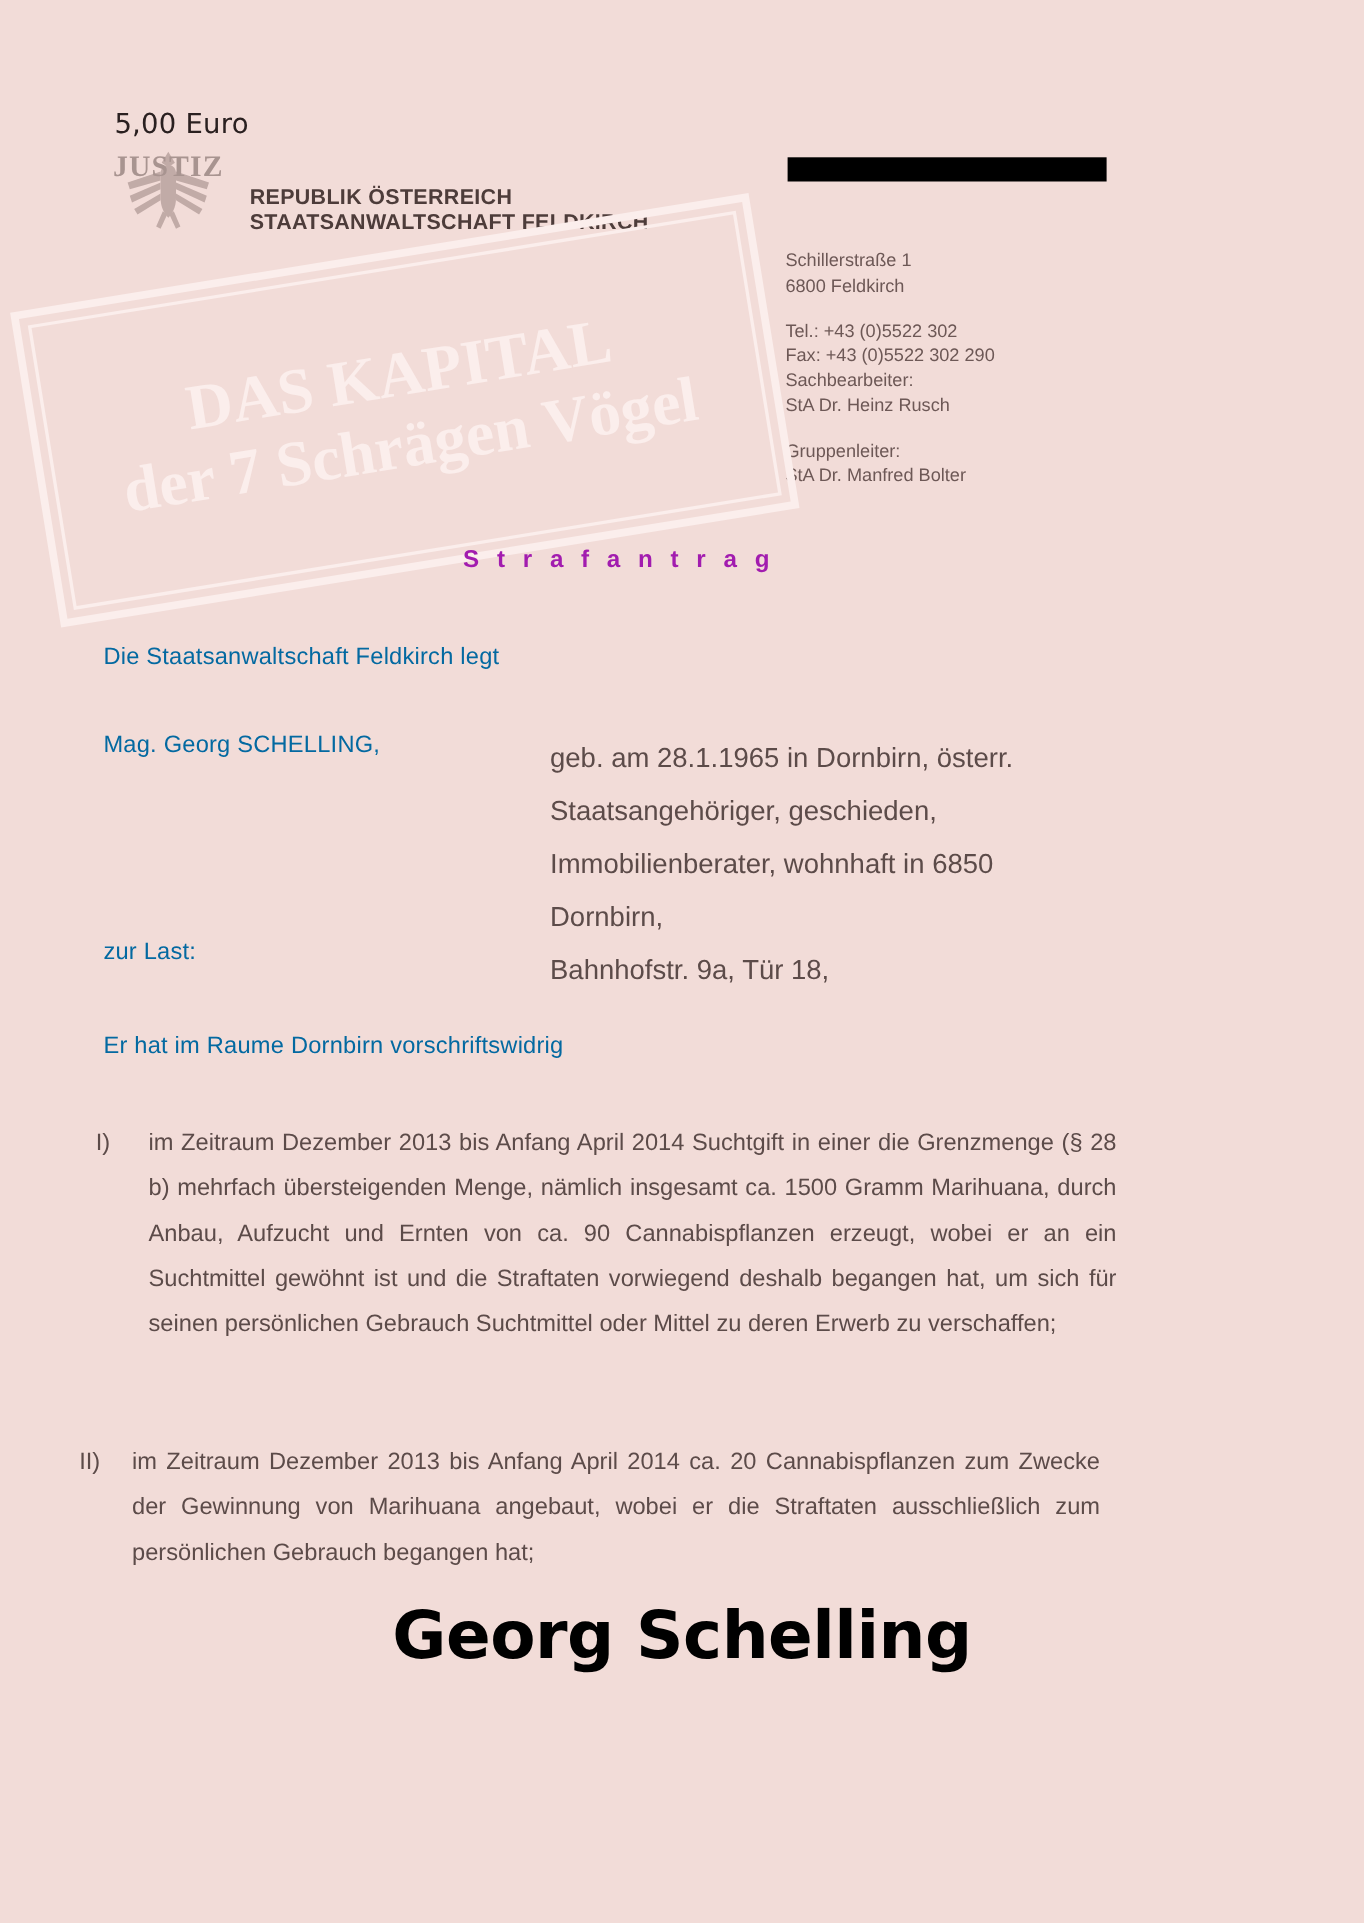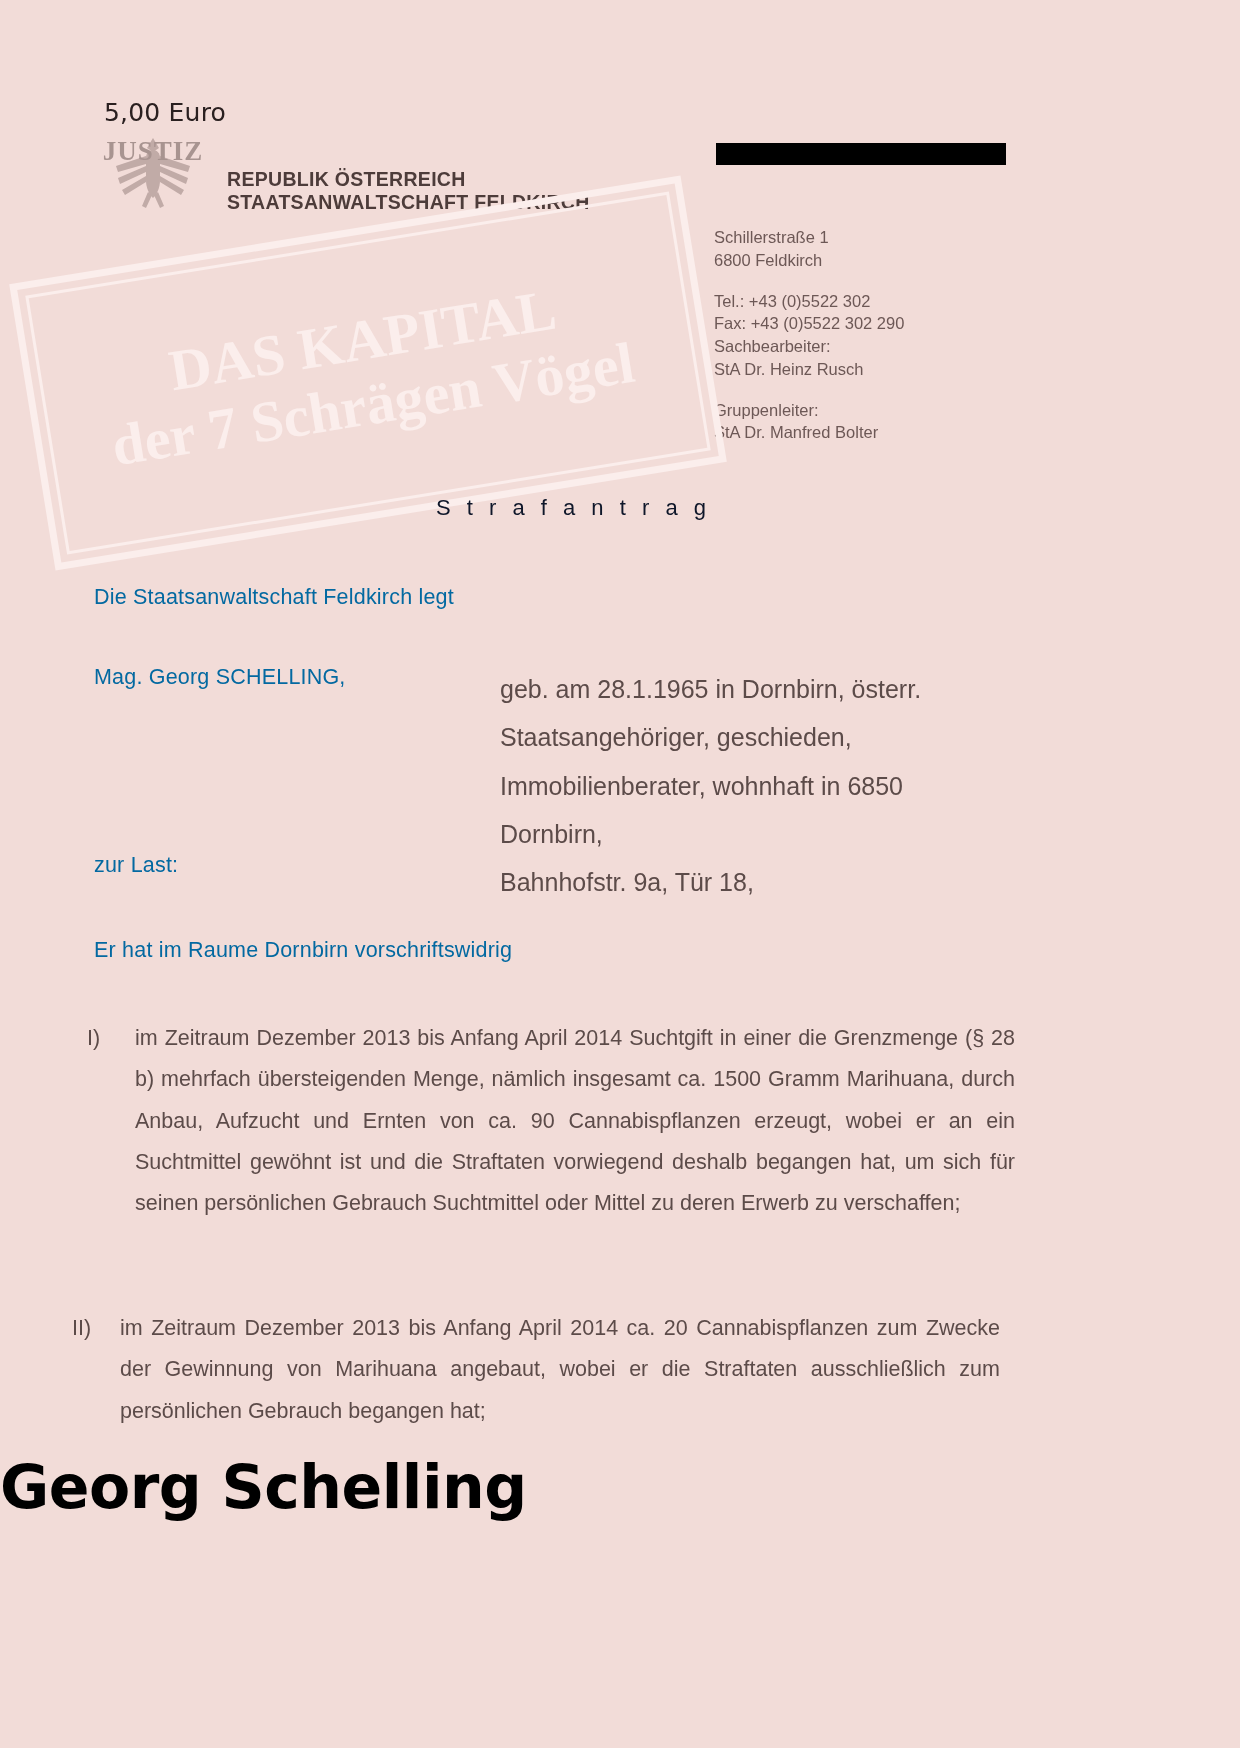--- a/index.html
+++ b/index.html
@@ -136,26 +136,26 @@
     color: #fbeeec;
     font-size: 58px;
     line-height: 1.12;
     white-space: nowrap;
     text-align: center;
   }
 
   
   .doc-title {
     position: absolute;
-    left: 436px;
+    left: 421px;
     top: 495px;
     font-size: 22px;
-    font-weight: normal;
+    font-weight: bold;
     letter-spacing: 5px;
-    color: #0f172a;
+    color: #a21caf;
   }
   .line {
     position: absolute;
     font-size: 21.5px;
     color: #0369a1;
     letter-spacing: 0.2px;
   }
   .l-legt   { left: 94px; top: 585px; }
   .l-name   { left: 94px; top: 665px; }
   .l-zur    { left: 94px; top: 853px; }
@@ -186,21 +186,21 @@
   }
   .charge-i  { left: 135px; top: 1018px; }
   .charge-ii { left: 120px; top: 1308px; }
 
   
   .footer-name {
     position: absolute;
     left: 0;
     right: 0;
     top: 1452px;
-    text-align: left;
+    text-align: center;
     font-family: "DejaVu Sans", sans-serif;
     font-size: 60px;
     font-weight: bold;
     color: #000;
     letter-spacing: -0.5px;
   }
 </style>
 </head>
 <body>
 

